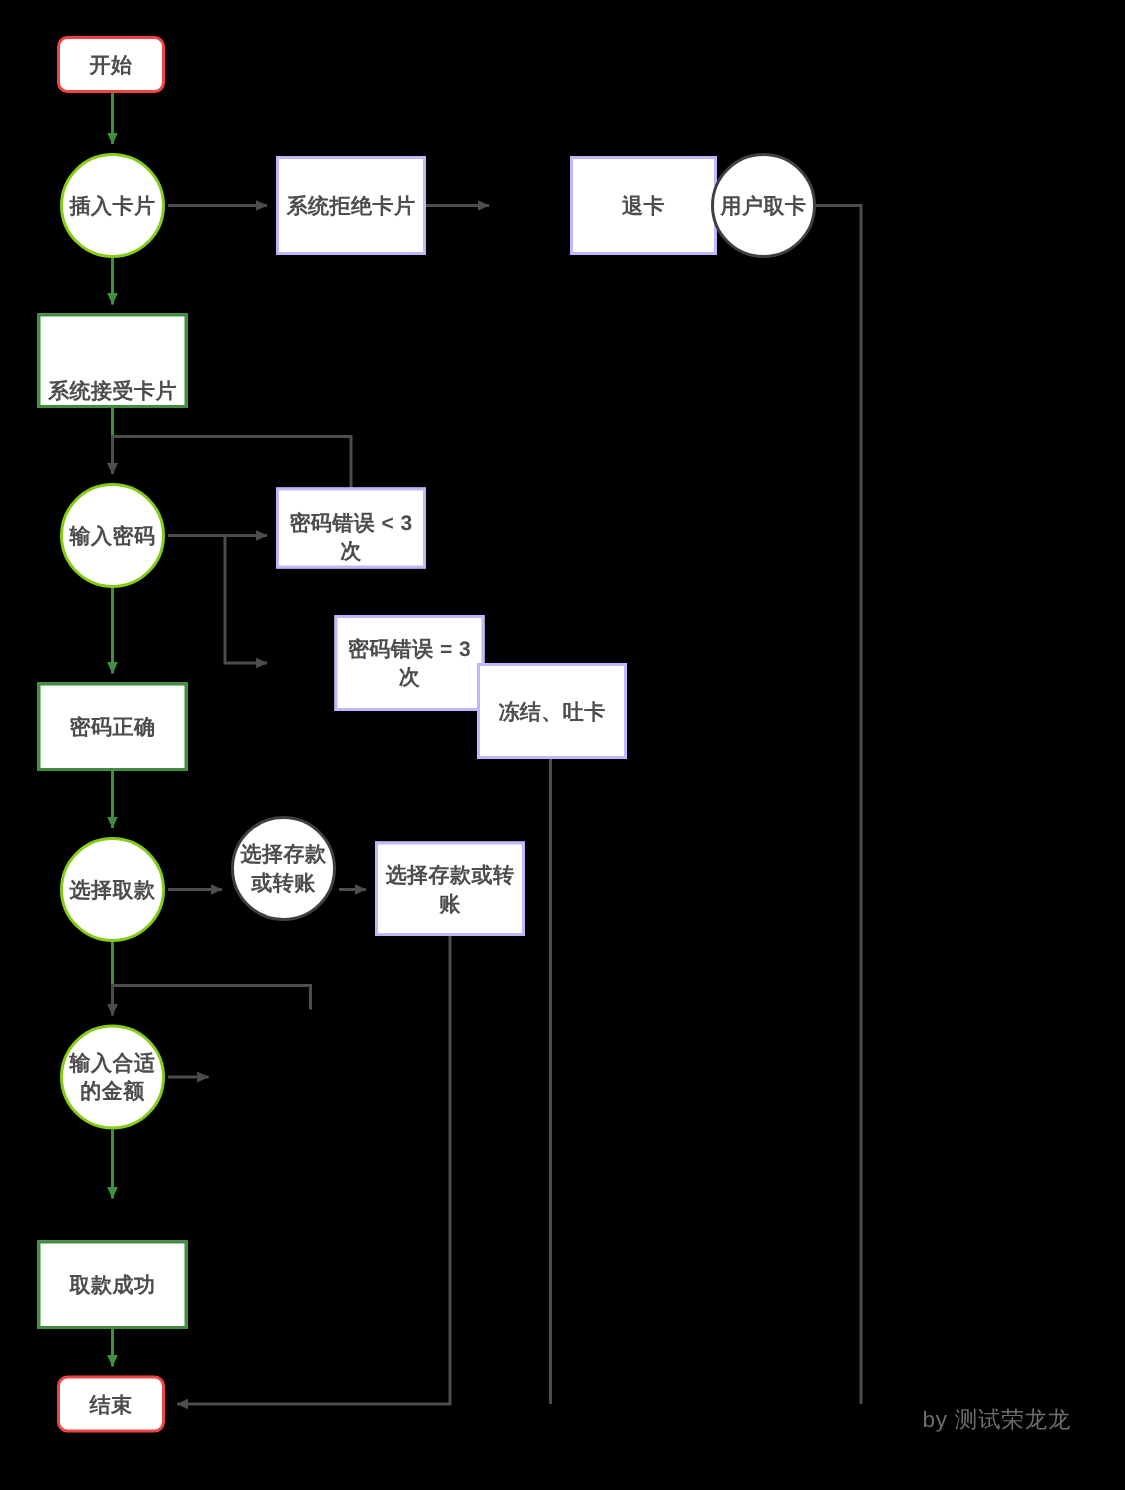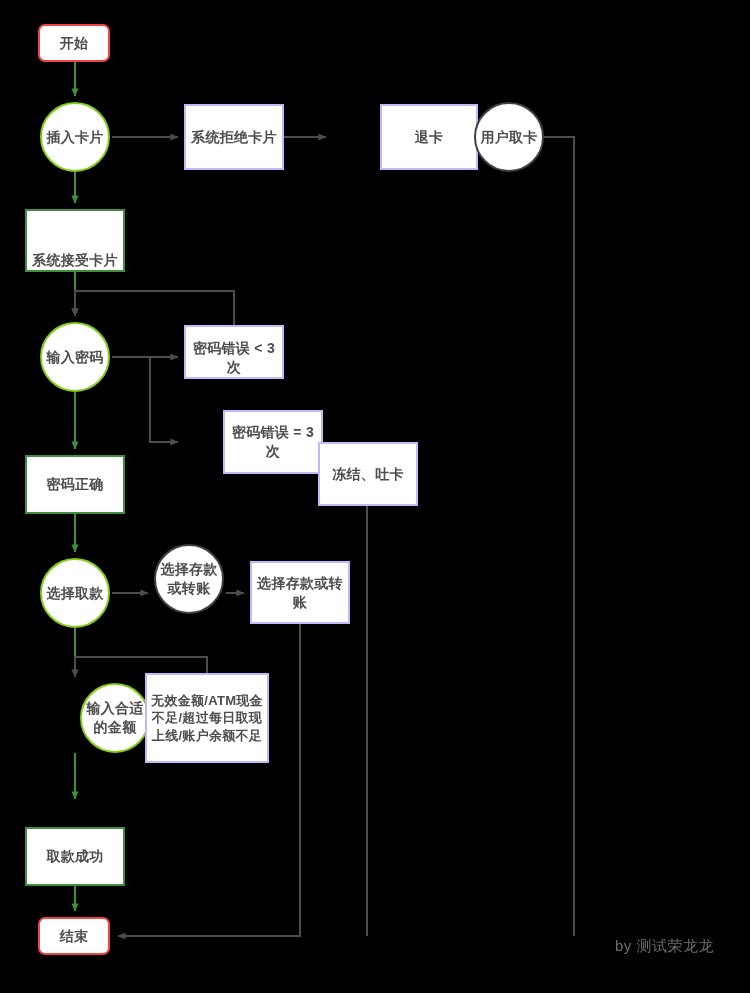--- a/index.html
+++ b/index.html
@@ -141,25 +141,22 @@
   </div>
   <div class="node n-circle" style="left: 40px; top: 558px; width: 70px; height: 70px;">
     <span>选择取款</span>
   </div>
   <div class="node n-circle-gray" style="left: 154px; top: 544px; width: 70px; height: 70px;">
     <span>选择存款或转账</span>
   </div>
   <div class="node n-rect-gray" style="left: 250px; top: 561px; width: 100px; height: 63px;">
     <span>选择存款或转账</span>
   </div>
-  <div class="node n-circle" style="left: 40px; top: 683px; width: 70px; height: 70px; margin-left: 40px;">
+  <div class="node n-circle" style="left: 40px; top: 683px; width: 70px; height: 70px;">
     <span>输入合适的金额</span>
-  </div>
-  <div class="node n-rect-gray" style="left: 145px; top: 673px; width: 124px; height: 90px; font-size: 13px;">
-    <span>无效金额/ATM现金不足/超过每日取现上线/账户余额不足</span>
   </div>
   <div class="node n-rect" style="left: 25px; top: 805px; width: 100px; height: 59px; margin-top: 22px;">
     <span>取款成功</span>
   </div>
   <div class="node n-rect-round" style="left: 38px; top: 917px; width: 72px; height: 38px;">
     <span>结束</span>
   </div>
 
   <div class="watermark" style="left:615px;top:937px;">by 测试荣龙龙</div>
 

